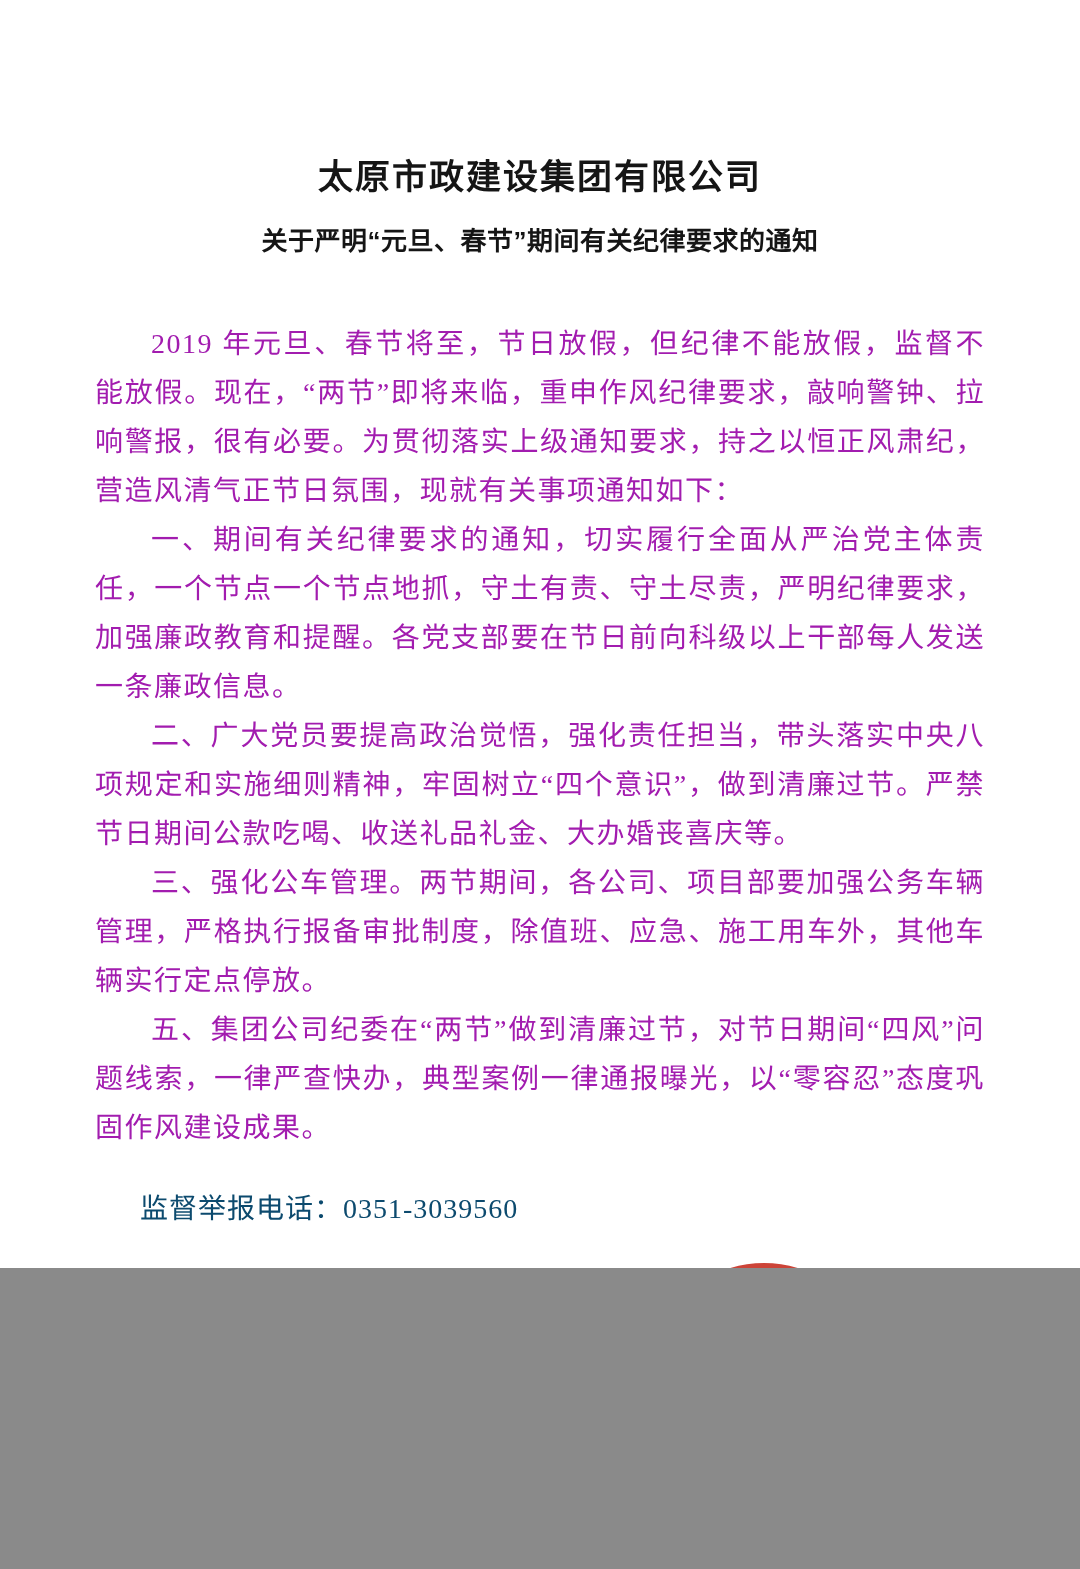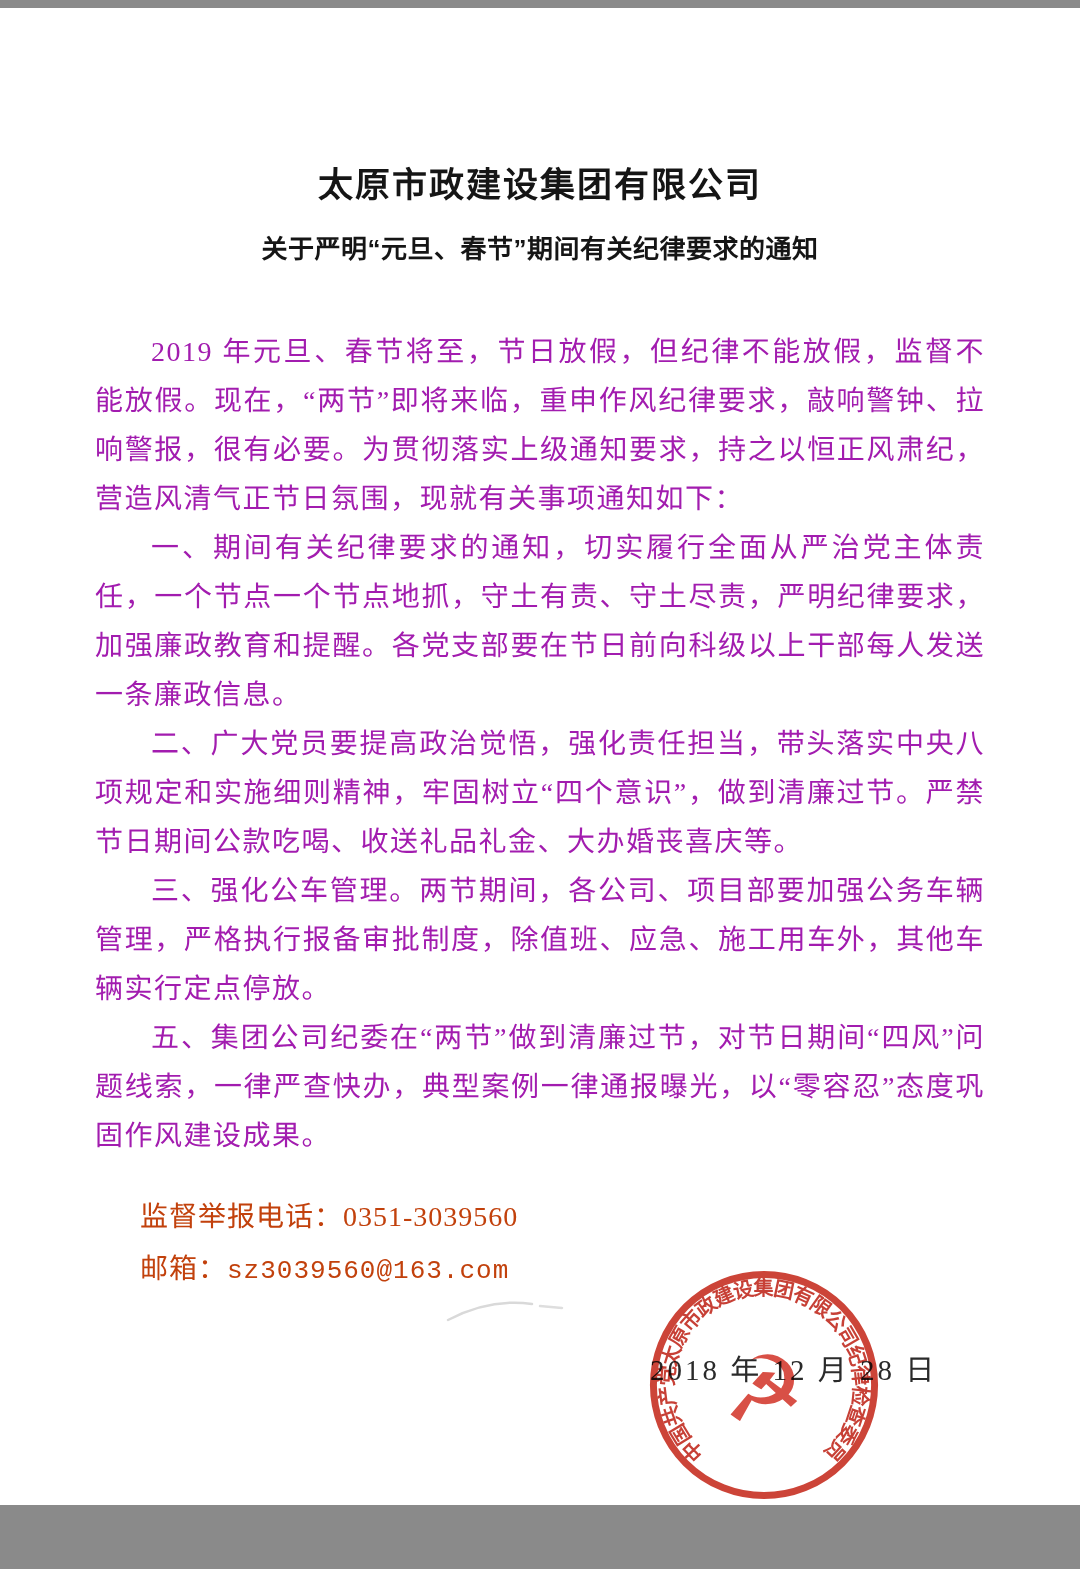--- a/index.html
+++ b/index.html
@@ -1,20 +1,20 @@
 <!DOCTYPE html>
 <html lang="zh-CN"><head>
 <meta charset="utf-8">
 <style>
   html, body { margin: 0; padding: 0; background: #8a8a8a; }
   .page {
     position: relative;
     width: 1080px;
-    height: 1497px;
-    margin: 8px auto;
+    height: 1268px;
+    margin: 0 auto;
     background: #ffffff;
     overflow: hidden;
     color: #1e1e1e;
     font-family: "Liberation Serif", "DejaVu Serif", serif;
   }
   .content { padding: 0 95px; }
   .title-block { padding-top: 148px; text-align: center; }
   .title-line1 {
     margin: 0;
     font-family: "Liberation Sans", "DejaVu Sans", sans-serif;
@@ -41,21 +41,21 @@
     text-justify: inter-character;
     text-indent: 2em;
     color: #a21caf;
   }
   .contact { margin-top: 38px; padding-left: 45px; }
   .contact p {
     margin: 0 0 14px 0;
     font-size: 28px;
     line-height: 38px;
     letter-spacing: 1px;
-    color: #c2410c;
+    color: #0c4a6e;
   }
   .contact .mono-part { font-family: "Liberation Mono", "DejaVu Sans Mono", monospace; font-size: 26px; }
   .date-line {
     position: absolute;
     left: 650px;
     top: 1338px;
     font-size: 29px;
     letter-spacing: 3px;
     color: #2a2a2a;
     white-space: nowrap;
@@ -104,21 +104,20 @@
     <div class="body-text">
       <p>2019 年元旦、春节将至，节日放假，但纪律不能放假，监督不能放假。现在，“两节”即将来临，重申作风纪律要求，敲响警钟、拉响警报，很有必要。为贯彻落实上级通知要求，持之以恒正风肃纪，营造风清气正节日氛围，现就有关事项通知如下：</p>
       <p>一、期间有关纪律要求的通知，切实履行全面从严治党主体责任，一个节点一个节点地抓，守土有责、守土尽责，严明纪律要求，加强廉政教育和提醒。各党支部要在节日前向科级以上干部每人发送一条廉政信息。</p>
       <p>二、广大党员要提高政治觉悟，强化责任担当，带头落实中央八项规定和实施细则精神，牢固树立“四个意识”，做到清廉过节。严禁节日期间公款吃喝、收送礼品礼金、大办婚丧喜庆等。</p>
       <p>三、强化公车管理。两节期间，各公司、项目部要加强公务车辆管理，严格执行报备审批制度，除值班、应急、施工用车外，其他车辆实行定点停放。</p>
       <p>五、集团公司纪委在“两节”做到清廉过节，对节日期间“四风”问题线索，一律严查快办，典型案例一律通报曝光，以“零容忍”态度巩固作风建设成果。</p>
     </div>
 
     <div class="contact">
       <p><span>监督举报电话：</span><span>0351-3039560</span></p>
-      <p><span>邮箱：</span><span class="mono-part">sz3039560@163.com</span></p>
     </div>
 
   </div>
 
   <div class="date-line">2018 年 12 月 28 日</div>
 
   <svg class="scan-artifact" viewBox="0 0 130 40">
     <path d="M 8 30 Q 50 8 92 14" fill="none" stroke="#d9d9d9" stroke-width="2.5" stroke-linecap="round"></path>
     <path d="M 100 16 L 122 18" fill="none" stroke="#dedede" stroke-width="2.5" stroke-linecap="round"></path>
   </svg>

